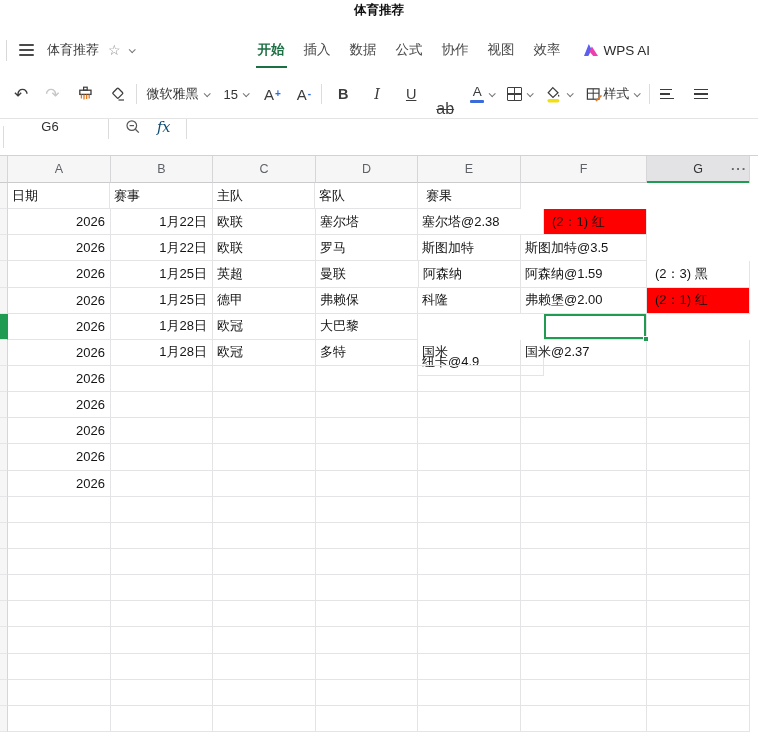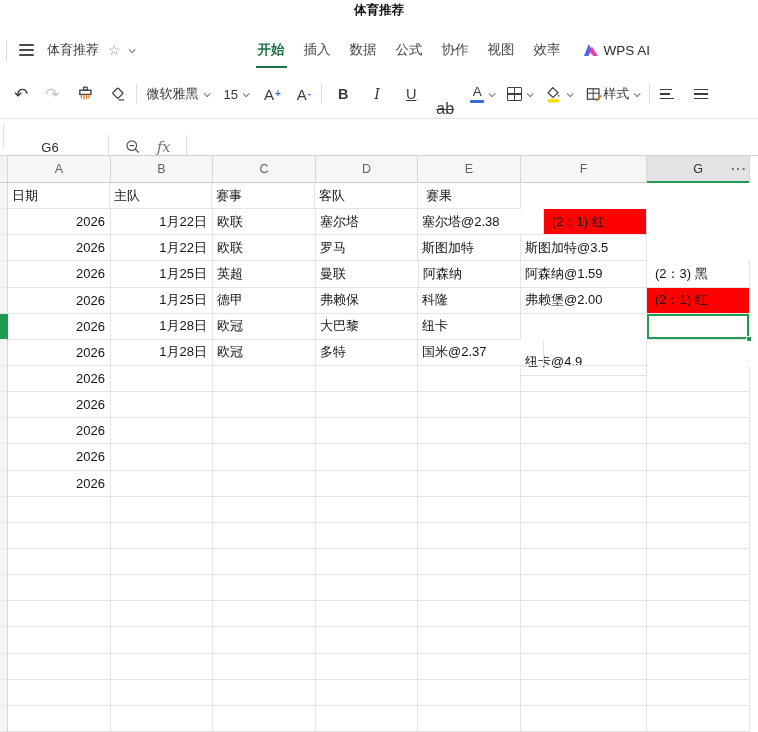--- a/index.html
+++ b/index.html
@@ -50,24 +50,24 @@
   .grid-icon { width:15px; height:14px; border:1.4px solid #3f3f3f; border-radius:1px; position:relative; display:inline-block; }
   .grid-icon::before { content:''; position:absolute; left:0; right:0; top:50%; height:1.4px; margin-top:-0.7px; background:#3f3f3f; }
   .grid-icon::after  { content:''; position:absolute; top:0; bottom:0; left:50%; width:1.4px; margin-left:-0.7px; background:#3f3f3f; }
   .stylebtn { display:flex; align-items:center; gap:0; font-size:13px; color:#333; cursor:pointer; }
   .bars { display:inline-flex; flex-direction:column; gap:2.8px; width:14px; cursor:pointer; }
   .bars i { display:block; height:1.7px; background:#3c3c3c; }
   .bars i.short { width:10px; }
   .chev.small { margin-left:5px; }
 
   
-  .formulabar { height:37px; border-bottom:1px solid #d2d2d2; display:flex; align-items:flex-end; position:relative; background:#fff; }
+  .formulabar { height:37px; border-bottom:1px solid #d2d2d2; display:flex; align-items:flex-start; position:relative; background:#fff; }
   .formulabar .edge-line { position:absolute; left:3px; top:7px; bottom:7px; width:1px; background:#dcdcdc; }
   .namebox { width:100px; text-align:center; font-size:13px; color:#2f2f2f; cursor:text; }
-  .fx { font-family:"DejaVu Serif",serif; font-style:italic; font-size:14.5px; color:#737373; margin-left:16px; cursor:pointer; }
+  .fx { font-family:"DejaVu Serif",serif; font-style:italic; font-size:14.5px; color:#0c4a6e; margin-left:16px; cursor:pointer; }
   .fbicon { margin-left:16px; display:inline-flex; cursor:pointer; }
   .formula-input { flex:1; height:100%; }
 
   
   .sheet { position:absolute; top:156px; left:0; width:758px; bottom:0; background:#fff; }
   .colheads { display:flex; height:27px; position:relative; }
   .corner { width:8px; height:27px; background:#f3f3f4; border-right:1px solid #d6d6d8; border-bottom:1px solid #cbcbcd; }
   .colhead { height:27px; text-align:center; line-height:26px; font-size:12.5px; color:#5f6368;
     background:#f6f6f7; border-right:1px solid #d6d6d8; border-bottom:1px solid #cbcbcd; position:relative; cursor:pointer; }
   .colhead.selcol { background:#e3e3e5; color:#333; }
@@ -235,22 +235,22 @@
         <div class="colhead" style="width: 102px;">D</div>
         <div class="colhead" style="width: 103px;">E</div>
         <div class="colhead" style="width: 126px;">F</div>
         <div class="colhead selcol" style="width: 103px;">G</div>
         <span class="morecols">···</span>
     </div>
     <div class="grid">
         <div class="row">
           <div class="rowsliver"></div>
           <div class="cell" style="width: 102px;">日期</div>
+          <div class="cell" style="width: 103px;">赛事</div>
           <div class="cell" style="width: 102px;">主队</div>
-          <div class="cell" style="width: 103px;">赛事</div>
           <div class="cell" style="width: 103px;">客队</div>
           <div class="cell result" style="width: 103px;">赛果</div>
         </div>
         <div class="row">
           <div class="rowsliver"></div>
           <div class="cell right" style="width: 103px;">2026</div>
           <div class="cell right" style="width: 102px;">1月22日</div>
           <div class="cell" style="width: 103px;">欧联</div>
           <div class="cell" style="width: 102px;">塞尔塔</div>
           <div class="cell" style="width: 126px;">塞尔塔@2.38</div>
@@ -284,32 +284,32 @@
           <div class="cell" style="width: 103px;">科隆</div>
           <div class="cell" style="width: 126px;">弗赖堡@2.00</div>
           <div class="cell result red" style="width: 103px;">(2：1) 红</div>
         </div>
         <div class="row">
           <div class="rowsliver active"></div>
           <div class="cell right" style="width: 103px;">2026</div>
           <div class="cell right" style="width: 102px;">1月28日</div>
           <div class="cell" style="width: 103px;">欧冠</div>
           <div class="cell" style="width: 102px;">大巴黎</div>
-          <div class="cell" style="width: 103px;">纽卡</div>
           <div class="cell" style="width: 126px; margin-top: 36px;">纽卡@4.9</div>
           <div class="cell selcell" style="width: 103px;">
             <i class="handle"></i>
           </div>
         </div>
         <div class="row">
           <div class="rowsliver"></div>
           <div class="cell right" style="width: 103px;">2026</div>
           <div class="cell right" style="width: 102px;">1月28日</div>
           <div class="cell" style="width: 103px;">欧冠</div>
           <div class="cell" style="width: 102px;">多特</div>
+          <div class="cell" style="width: 103px;">国米</div>
           <div class="cell" style="width: 126px;">国米@2.37</div>
           <div class="cell" style="width: 103px;"></div>
         </div>
         <div class="row">
           <div class="rowsliver"></div>
           <div class="cell right" style="width: 103px;">2026</div>
           <div class="cell" style="width: 102px;"></div>
           <div class="cell" style="width: 103px;"></div>
           <div class="cell" style="width: 102px;"></div>
           <div class="cell" style="width: 103px;"></div>

